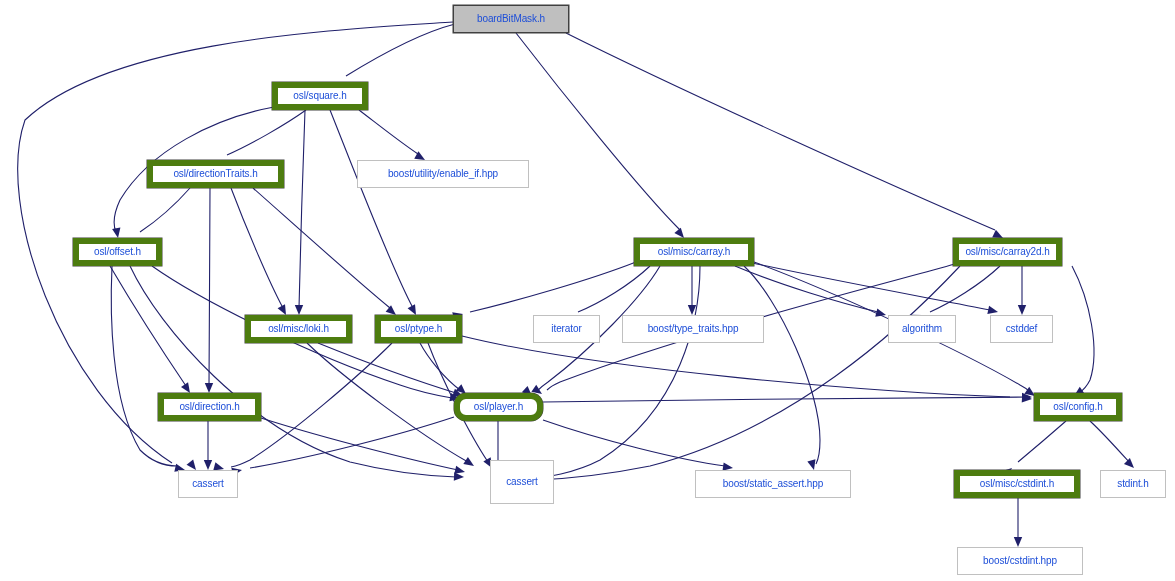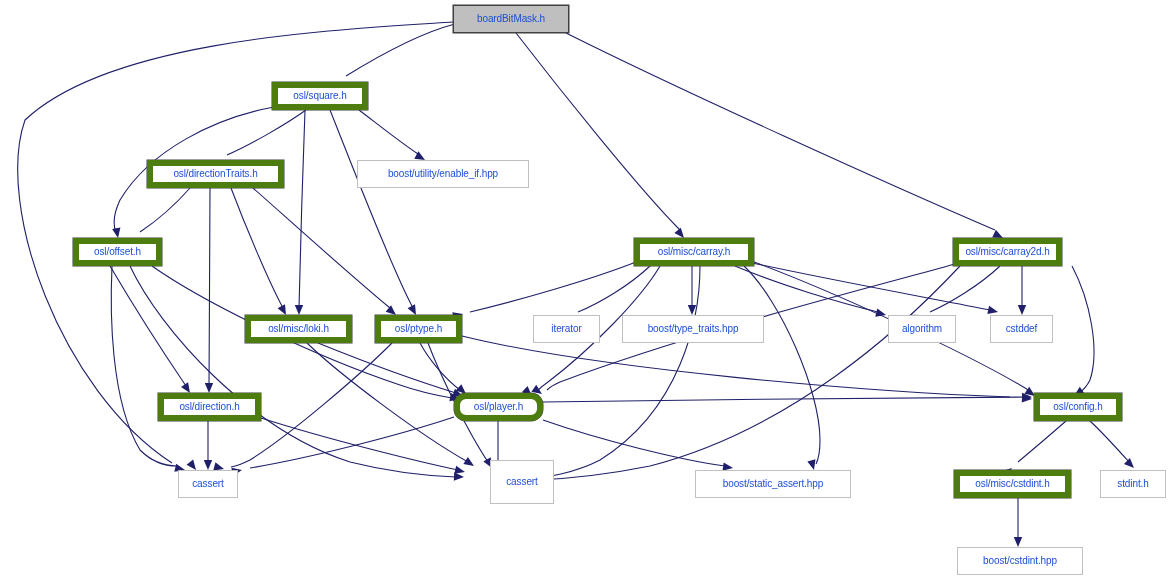--- a/index.html
+++ b/index.html
@@ -200,21 +200,21 @@
       </div>
       <div class="node weak" style="left: 178px; top: 470px; width: 60px; height: 28px;">
         <span class="node-label">cassert</span>
       </div>
       <div class="node weak" style="left: 466px; top: 460px; width: 64px; height: 44px; margin-left: 24px;">
         <span class="node-label">cassert</span>
       </div>
       <div class="node weak" style="left: 695px; top: 470px; width: 156px; height: 28px;">
         <span class="node-label">boost/static_assert.hpp</span>
       </div>
-      <div class="node strong" style="left: 954px; top: 470px; width: 117px; height: 28px;">
+      <div class="node strong" style="left: 954px; top: 470px; width: 126px; height: 28px;">
         <span class="node-label">osl/misc/cstdint.h</span>
       </div>
       <div class="node weak" style="left: 1100px; top: 470px; width: 66px; height: 28px;">
         <span class="node-label">stdint.h</span>
       </div>
       <div class="node weak" style="left: 957px; top: 547px; width: 126px; height: 28px;">
         <span class="node-label">boost/cstdint.hpp</span>
       </div>
     </div>
 </div>

